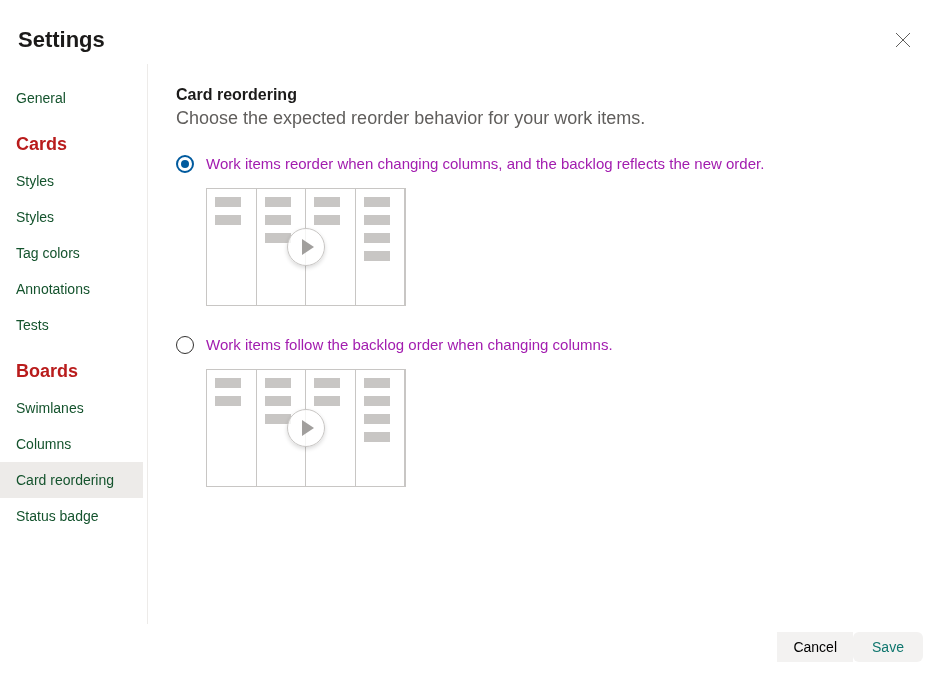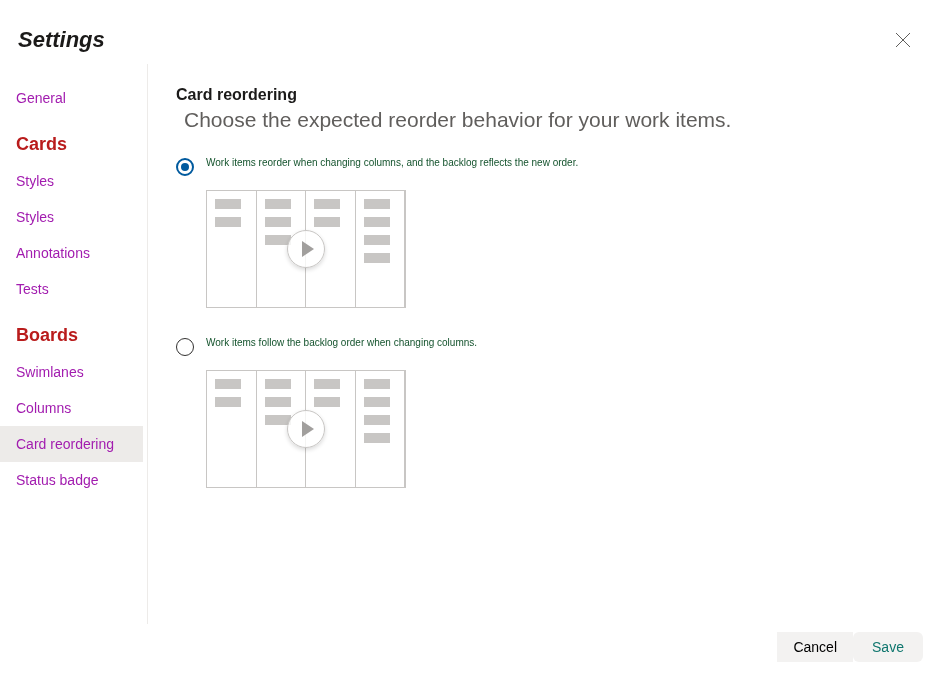--- a/index.html
+++ b/index.html
@@ -15,21 +15,20 @@
       width: 943px;
       height: 678px;
       position: relative;
       overflow: hidden;
     }
     .header {
       display: flex;
       align-items: center;
       justify-content: space-between;
       padding: 24px 24px 8px 18px;
-      font-style: italic;
     }
     .header h1 {
       font-size: 22px;
       font-weight: 700;
       color: #1b1a19;
     }
     .close-btn {
       background: none;
       border: none;
       cursor: pointer;
@@ -59,45 +58,44 @@
       color: #b91c1c;
       padding: 10px 16px 8px 16px;
       margin-top: 8px;
     }
     .sidebar-section-header:first-child {
       margin-top: 0;
     }
     .sidebar-item {
       padding: 10px 16px;
       font-size: 14px;
-      color: #a21caf;
+      color: #14532d;
       cursor: pointer;
       white-space: nowrap;
       overflow: hidden;
       text-overflow: ellipsis;
     }
     .sidebar-item.selected {
       background: #edebe9;
     }
     .content {
       flex: 1;
       padding: 22px 20px 20px 28px;
       overflow-y: auto;
     }
     .section-title {
       font-size: 16px;
       font-weight: 700;
       color: #1b1a19;
       margin-bottom: 4px;
     }
     .section-desc {
-      font-size: 21px;
+      font-size: 18px;
       color: #605e5c;
       margin-bottom: 24px;
-      margin-left: 8px;
     }
     .radio-option {
       display: flex;
       align-items: flex-start;
       gap: 12px;
       margin-bottom: 14px;
     }
     .radio-circle {
       width: 18px;
       height: 18px;
@@ -113,22 +111,22 @@
     .radio-circle.checked {
       border: 2px solid #005a9e;
     }
     .radio-dot {
       width: 8px;
       height: 8px;
       border-radius: 50%;
       background: #005a9e;
     }
     .radio-label {
-      font-size: 10px;
-      color: #14532d;
+      font-size: 15px;
+      color: #a21caf;
       cursor: pointer;
       line-height: 1.4;
     }
     .preview-wrap {
       margin-left: 30px;
       margin-bottom: 28px;
     }
     .preview-board {
       display: flex;
       border: 1px solid #c8c6c4;
@@ -212,20 +210,21 @@
     </svg>
   </button>
 </div>
 
 <div class="layout">
   <nav class="sidebar" id="sidebar">
       <div class="sidebar-item">General</div>
       <div class="sidebar-section-header">Cards</div>
       <div class="sidebar-item">Styles</div>
       <div class="sidebar-item">Styles</div>
+      <div class="sidebar-item">Tag colors</div>
       <div class="sidebar-item">Annotations</div>
       <div class="sidebar-item">Tests</div>
       <div class="sidebar-section-header">Boards</div>
       <div class="sidebar-item">Swimlanes</div>
       <div class="sidebar-item">Columns</div>
       <div class="sidebar-item selected">Card reordering</div>
       <div class="sidebar-item">Status badge</div>
     </nav>
   <main class="content">
     <h2 class="section-title">Card reordering</h2>

